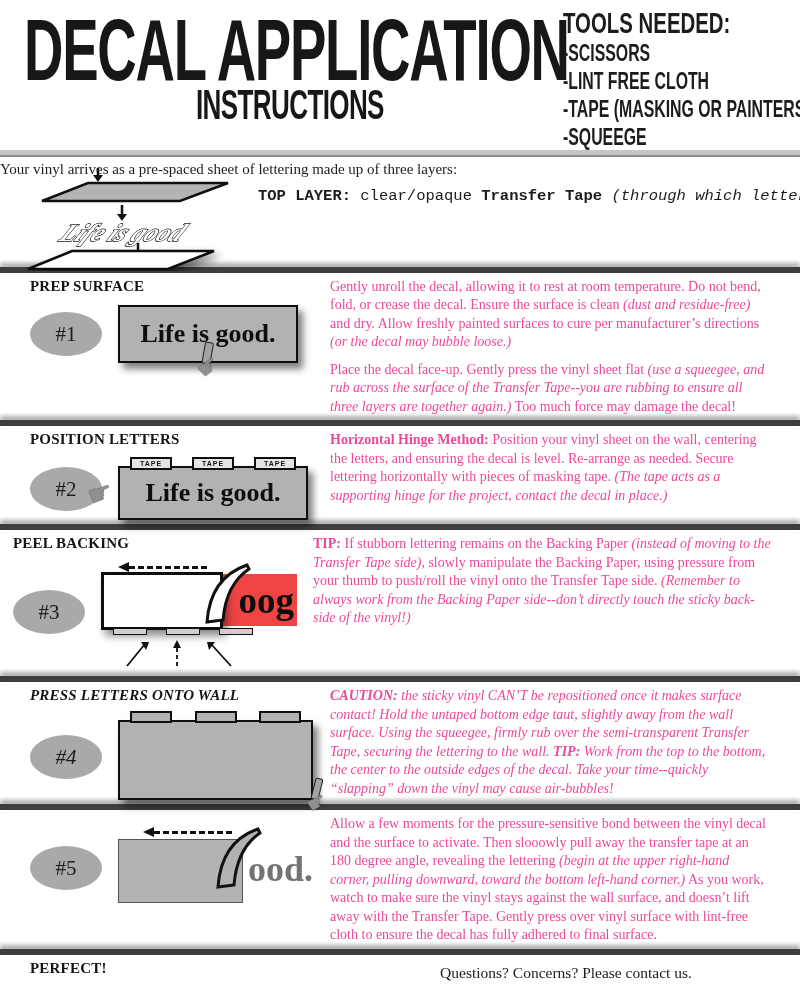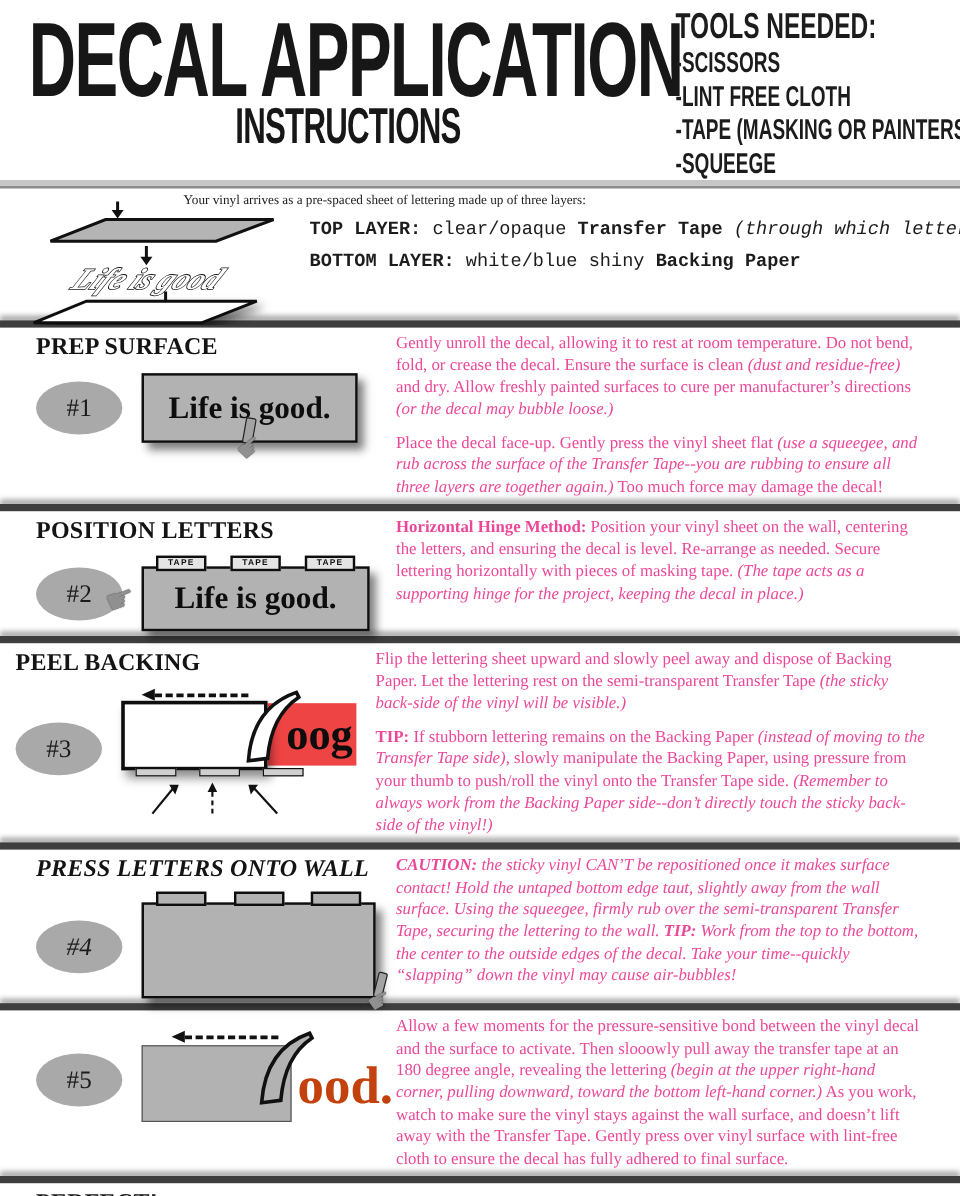--- a/index.html
+++ b/index.html
@@ -29,30 +29,30 @@
   .tools-h { font-size:30px; line-height:1.02; transform:scaleX(.68); transform-origin:left top; white-space:nowrap; }
   .tool   { font-size:24px; line-height:1.17; transform:scaleX(.66); transform-origin:left top; white-space:nowrap; }
   .hdr-rule { height:7px; background:#c6c6c6; border-bottom:2px solid #8d8d8d; }
 
   
   .rule { height:6px; background:#3e3e3e; box-shadow:0 -4px 4px rgba(0,0,0,.33); }
 
   
   .intro { position:relative; height:110px; }
   .diagram { position:absolute; left:26px; top:10px; }
-  .intro-line { margin-left:153px; padding-top:4px; font-size:11px; }
+  .intro-line { padding-top:4px; font-size:15px; }
   .layer-rows { margin-left:258px; margin-top:5px;font-family:Liberation Mono, monospace; }
   .layer-row { font-size:15.5px; line-height:27px; white-space:nowrap; }
 
   
   .step { display:grid; grid-template-columns:300px 1fr; padding:5px 28px 4px 30px; position:relative; }
   .step.s6 { grid-template-columns:330px 1fr; }
   .s1 { min-height:136px; } .s2 { min-height:84px; } .s3 { min-height:146px;padding-left:13px; }
   .s4 { min-height:114px;font-style:italic; } .s5 { min-height:122px; } .s6 { min-height:76px; }
-  .step-h { font-weight:700; font-size:20px; letter-spacing:.2px; color:#141414; }
+  .step-h { font-weight:700; font-size:15px; letter-spacing:.2px; color:#141414; }
   .s-row { display:flex; align-items:center; margin-top:10px; }
   .badge {
     flex:0 0 auto; width:72px; height:44px; border-radius:50%; background:#a9a9a9;
     display:flex; align-items:center; justify-content:center;
     font-size:21px; color:#1b1b1b;
   }
   .illus { position:relative; margin-left:16px; }
   .s-right p { font-size:14px; line-height:1.32; margin-bottom:9px; color:#ec4899; }
   .s-right p:last-child { margin-bottom:0; }
 
@@ -102,21 +102,21 @@
   .curl3 { position:absolute; left:100px; top:0; }
   .p3-tabs { position:absolute; left:12px; top:66px; width:140px; display:flex; justify-content:space-between; }
   .mini-tab { width:34px; height:7px; background:#cfcfcf; border:1.5px solid #111; }
   .p3-arrows { position:absolute; left:18px; top:76px; }
 
   
   .illus5 { position:relative; width:210px; height:86px; margin-left:16px; }
   .p5-arrow { top:6px; left:36px; }
   .p5-gray { position:absolute; left:0; top:14px; width:125px; height:64px; background:#b2b2b2; border:1px solid #555; }
   .curl5 { position:absolute; left:92px; top:0; }
-  .p5-text { position:absolute; left:130px; top:26px; font-weight:700; font-size:44px; color:#c2410c; line-height:1; }
+  .p5-text { position:absolute; left:130px; top:26px; font-weight:700; font-size:36px; color:#737373; line-height:1; }
   .contact { text-align:center; padding-top:2px; }
   .q1 { font-size:15.5px; line-height:1.45; }
 </style>
 </head>
 <body>
 
 <div class="page">
 
   <header>
     <div class="title cond">DECAL APPLICATION</div>
@@ -150,21 +150,20 @@
       <text x="4" y="0" transform="translate(28,74) skewX(-32)" font-family="Liberation Serif, serif" font-style="italic" font-weight="bold" font-size="25" fill="#ffffff" stroke="#111" stroke-width="1.3" paint-order="stroke">Life is good</text>
       <g>
         <line x1="112" y1="76" x2="112" y2="84" stroke="#111" stroke-width="2.5"></line>
         <polygon points="107,83 117,83 112,90" fill="#111"></polygon>
       </g>
       <polygon points="46,84 188,84 142,102 2,102" fill="#fff" stroke="#111" stroke-width="2.5" filter="url(#ds)"></polygon>
     </svg>
     <div class="intro-line">Your vinyl arrives as a pre-spaced sheet of lettering made up of three layers:</div>
     <div class="layer-rows">
       <div class="layer-row"><span class="b">TOP LAYER:</span><span> clear/opaque </span><span class="b">Transfer Tape</span><span> </span><span class="i">(through which letters are visible)</span></div>
-      <div class="layer-row"><span class="b">BOTTOM LAYER:</span><span> white/blue shiny </span><span class="b">Backing Paper</span></div>
     </div>
   </section>
 
   <div class="rule"></div>
 
   <section class="step s1">
     <div class="s-left">
       <div class="step-h">PREP SURFACE</div>
       <div class="s-row">
         <div class="badge">#1</div>
@@ -195,21 +194,21 @@
             <span class="tape-tab">TAPE</span>
             <span class="tape-tab">TAPE</span>
             <span class="tape-tab">TAPE</span>
           </div>
           <span class="decal-text">Life is good.</span>
           <span class="hand hand-left">☛</span>
         </div>
       </div>
     </div>
     <div class="s-right">
-      <p><span class="b">Horizontal Hinge Method:</span><span> Position your vinyl sheet on the wall, centering the letters, and ensuring the decal is level. Re-arrange as needed. Secure lettering horizontally with pieces of masking tape. </span><span class="i">(The tape acts as a supporting hinge for the project, keeping the decal in place.)</span></p>
+      <p><span class="b">Horizontal Hinge Method:</span><span> Position your vinyl sheet on the wall, centering the letters, and ensuring the decal is level. Re-arrange as needed. Secure lettering horizontally with pieces of masking tape. </span><span class="i">(The tape acts as a supporting hinge for the project, contact the decal in place.)</span></p>
     </div>
   </section>
 
   <div class="rule"></div>
 
   <section class="step s3">
     <div class="s-left">
       <div class="step-h">PEEL BACKING</div>
       <div class="s-row">
         <div class="badge">#3</div>
@@ -232,21 +231,20 @@
             <polygon points="22,4 30,4 27,12" fill="#111"></polygon>
             <line x1="58" y1="28" x2="58" y2="8" stroke="#111" stroke-width="1.8" stroke-dasharray="4 3"></line>
             <polygon points="54,10 62,10 58,2" fill="#111"></polygon>
             <line x1="112" y1="28" x2="92" y2="6" stroke="#111" stroke-width="1.8"></line>
             <polygon points="88,4 96,4 90,12" fill="#111"></polygon>
           </svg>
         </div>
       </div>
     </div>
     <div class="s-right">
-      <p><span>Flip the lettering sheet upward and slowly peel away and dispose of Backing Paper. Let the lettering rest on the semi-transparent Transfer Tape </span><span class="i">(the sticky back-side of the vinyl will be visible.)</span></p>
       <p><span class="b">TIP:</span><span> If stubborn lettering remains on the Backing Paper </span><span class="i">(instead of moving to the Transfer Tape side)</span><span>, slowly manipulate the Backing Paper, using pressure from your thumb to push/roll the vinyl onto the Transfer Tape side. </span><span class="i">(Remember to always work from the Backing Paper side--don’t directly touch the sticky back-side of the vinyl!)</span></p>
     </div>
   </section>
 
   <div class="rule"></div>
 
   <section class="step s4">
     <div class="s-left">
       <div class="step-h">PRESS LETTERS ONTO WALL</div>
       <div class="s-row">

